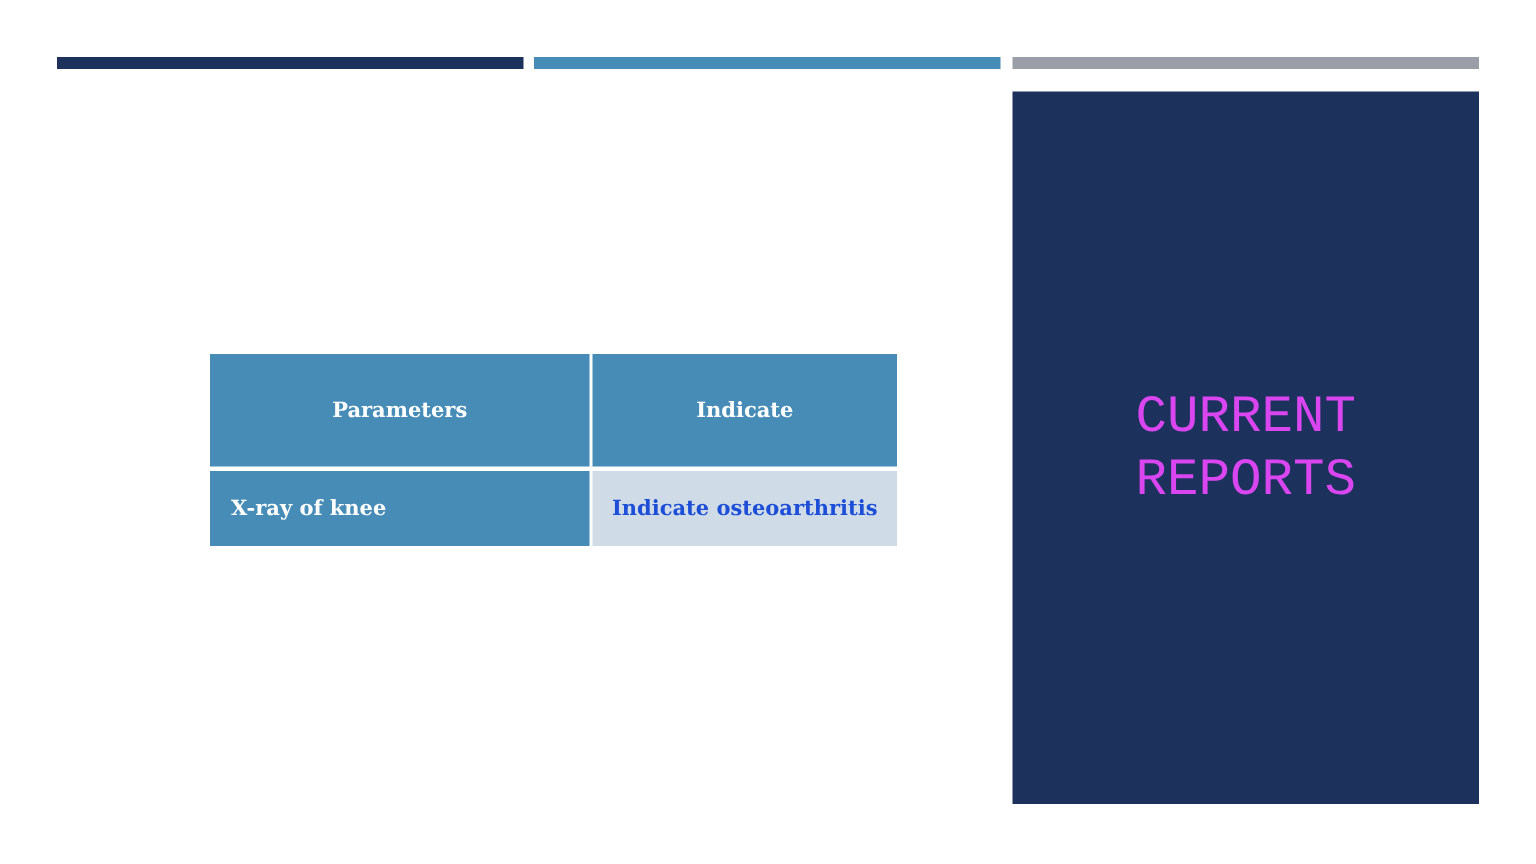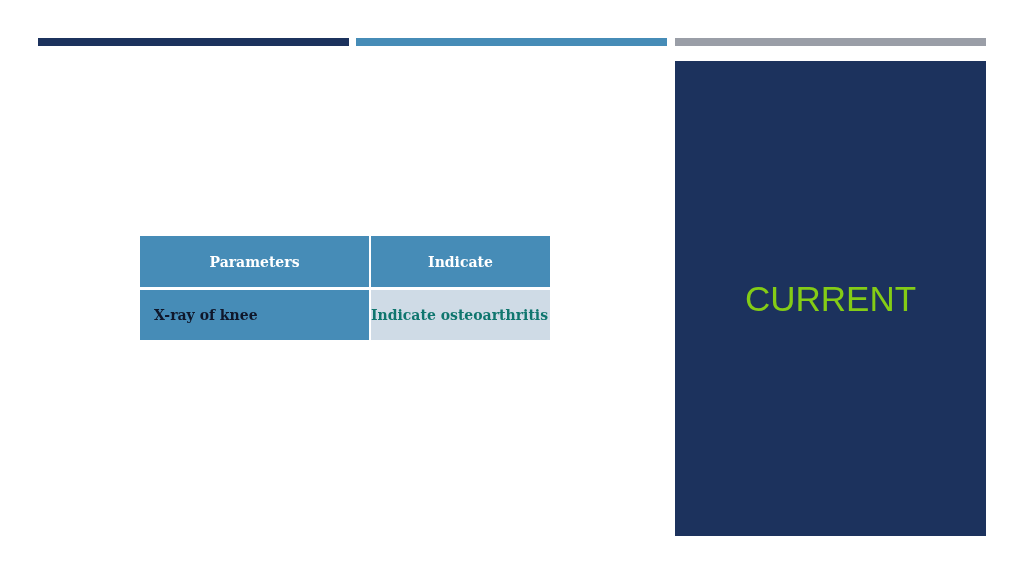--- a/index.html
+++ b/index.html
@@ -2,30 +2,30 @@
 <html><head>
 <meta charset="utf-8">
 <style>
   html, body { margin:0; padding:0; }
   body { width:1024px; height:576px; background:#ffffff; position:relative; overflow:hidden; font-family:"Liberation Sans", sans-serif; }
   .bar { position:absolute; top:38px; height:8px; }
   .bar1 { left:38px; width:311px; background:#1c325d; }
   .bar2 { left:356px; width:311px; background:#468cb7; }
   .bar3 { left:675px; width:311px; background:#9a9ea7; }
   .panel { position:absolute; left:675px; top:61px; width:311px; height:475px; background:#1c325d; display:flex; align-items:center; justify-content:center; }
-  .panel-title { color:#84cc16; font-family:Liberation Sans, sans-serif; font-size:35px; line-height:42px; text-align:center; letter-spacing:0px; margin:0; font-weight:normal; }
+  .panel-title { color:#d946ef; font-family:Liberation Mono, monospace; font-size:35px; line-height:42px; text-align:center; letter-spacing:0px; margin:0; font-weight:normal; }
   .panel-title span { display:block; }
   table { position:absolute; left:140px; top:236px; border-collapse:collapse; font-family:"DejaVu Serif", serif; font-size:14px; }
-  th { background:#468cb7; color:#ffffff; height:51px; font-weight:bold; text-align:center; padding:0; }
+  th { background:#468cb7; color:#ffffff; height:51px; font-weight:bold; text-align:center; padding:12px; }
   th.c1 { width:229px; border-right:2px solid #ffffff; }
   th.c2 { width:179px; }
   tr.hdr { border-bottom:3px solid #ffffff; }
   td { height:50px; padding:0; }
-  td.c1 { background:#468cb7; color:#0f172a; font-weight:bold; padding-left:14px; text-align:left; border-right:2px solid #ffffff; }
-  td.c2 { background:#cfdbe6; color:#0f766e; font-weight:bold; text-align:left; }
+  td.c1 { background:#468cb7; color:#ffffff; font-weight:bold; padding-left:14px; text-align:left; border-right:2px solid #ffffff; }
+  td.c2 { background:#cfdbe6; color:#1d4ed8; font-weight:bold; text-align:center; }
 </style>
 </head>
 <body>
 
 <div class="bar bar1"></div>
 <div class="bar bar2"></div>
 <div class="bar bar3"></div>
 
 <table>
   <tbody>
@@ -36,14 +36,15 @@
   <tr>
     <td class="c1">X-ray of knee</td>
     <td class="c2">Indicate osteoarthritis</td>
   </tr>
 </tbody>
   </table>
 
 <div class="panel">
   <h1 class="panel-title">
     <span>CURRENT</span>
+    <span>REPORTS</span>
   </h1>
 </div>
 
 </body></html>

